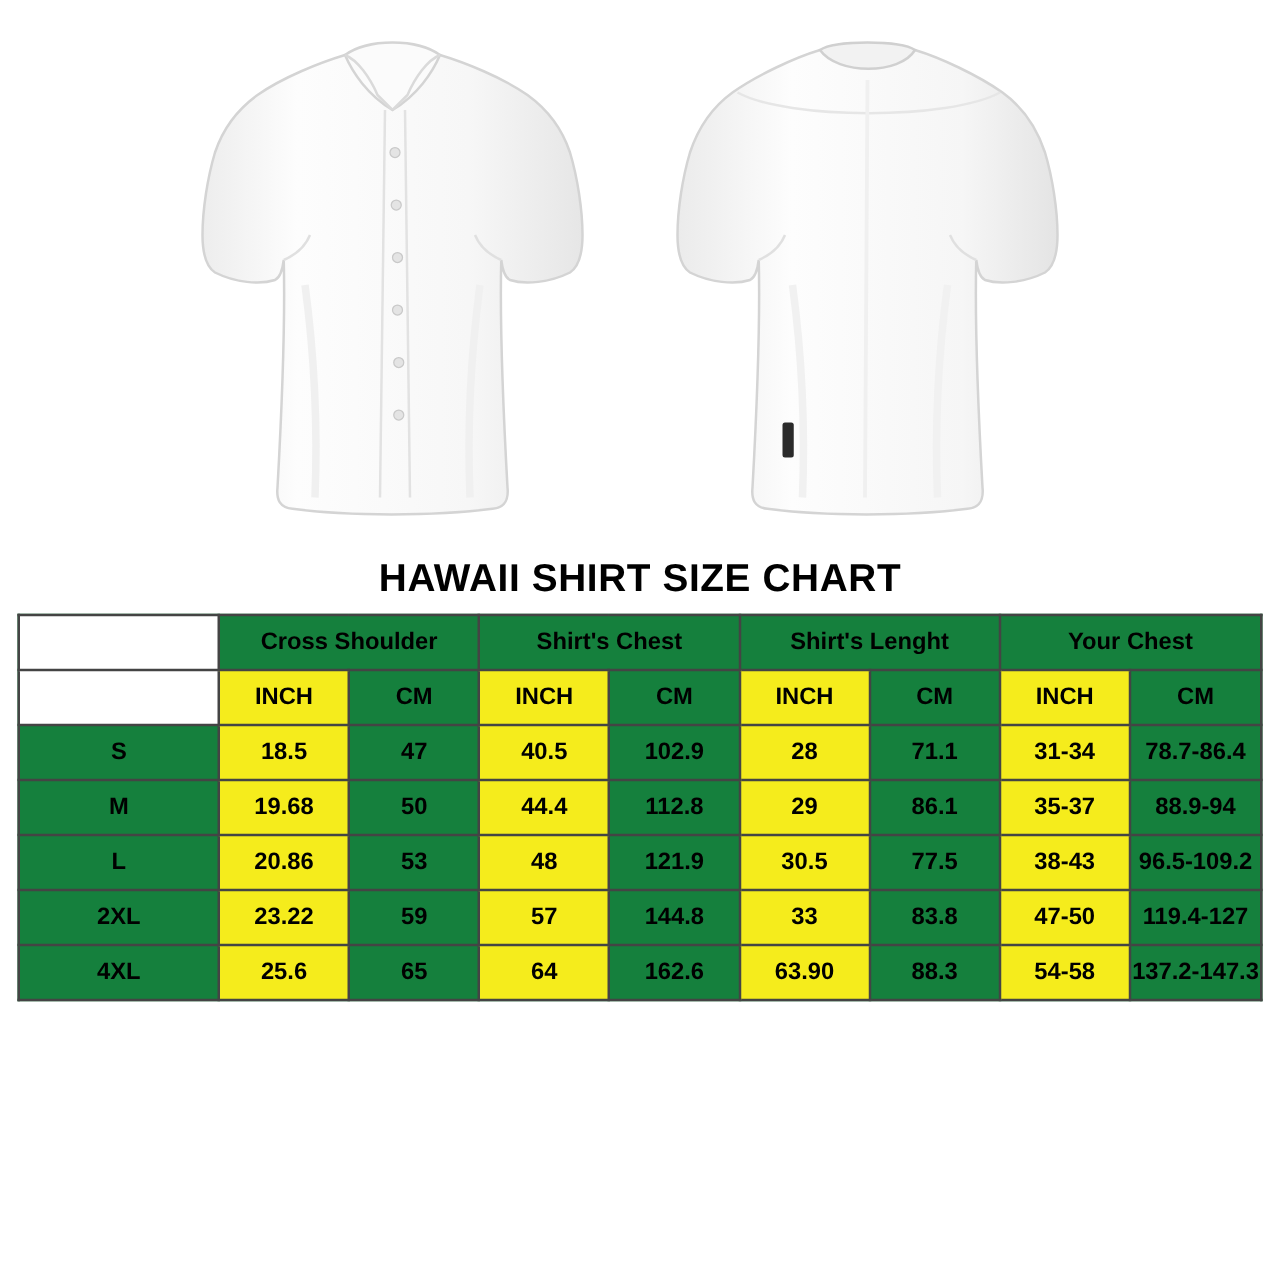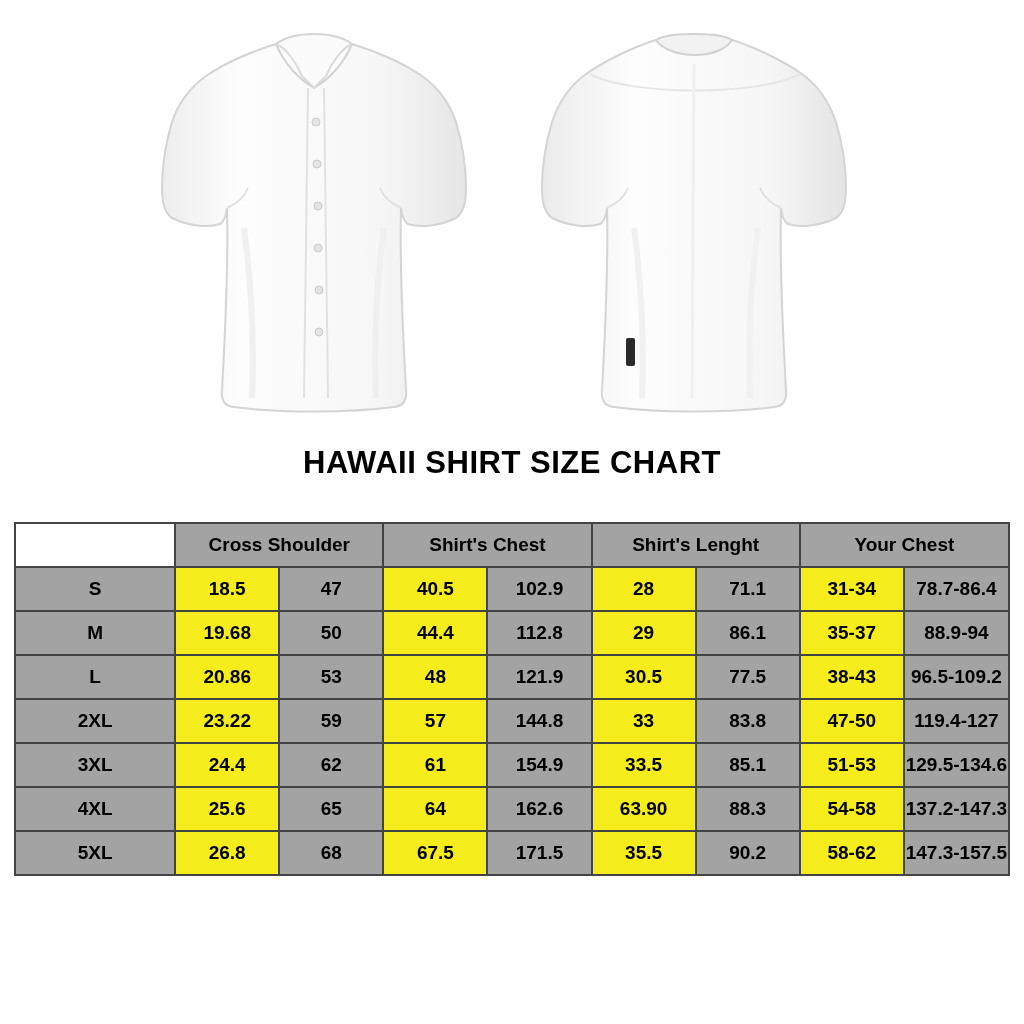--- a/index.html
+++ b/index.html
@@ -47,22 +47,21 @@
   }
 
   
   .table-wrap {
     padding: 0 14px;
   }
   table.size-chart {
     border-collapse: collapse;
     width: 996px;
     table-layout: fixed;
-    background: #a3a3a3;
-    margin-top: 31px;
+    background: #15803d;
   }
   table.size-chart td,
   table.size-chart th {
     border: 2px solid #444444;
     text-align: center;
     vertical-align: middle;
     font-weight: bold;
     font-size: 19px;
     height: 42px;
     padding: 0;
@@ -195,20 +194,31 @@
           <col class="c-unit2">
       </colgroup>
       <thead>
         <tr>
           <th class="corner"></th>
           <th class="group-head" colspan="2">Cross Shoulder</th>
           <th class="group-head" colspan="2">Shirt's Chest</th>
           <th class="group-head" colspan="2">Shirt's Lenght</th>
           <th class="group-head" colspan="2">Your Chest</th>
         </tr>
+        <tr>
+          <th class="corner"></th>
+          <th class="unit hl">INCH</th>
+          <th class="unit">CM</th>
+          <th class="unit hl">INCH</th>
+          <th class="unit">CM</th>
+          <th class="unit hl">INCH</th>
+          <th class="unit">CM</th>
+          <th class="unit hl">INCH</th>
+          <th class="unit">CM</th>
+        </tr>
       </thead>
       <tbody>
         <tr>
           <td class="size-label">S</td>
           <td class="hl">18.5</td>
           <td>47</td>
           <td class="hl">40.5</td>
           <td>102.9</td>
           <td class="hl">28</td>
           <td>71.1</td>
@@ -242,49 +252,27 @@
           <td class="hl">23.22</td>
           <td>59</td>
           <td class="hl">57</td>
           <td>144.8</td>
           <td class="hl">33</td>
           <td>83.8</td>
           <td class="hl">47-50</td>
           <td class="small-val">119.4-127</td>
         </tr>
         <tr>
-          <td class="size-label">3XL</td>
-          <td class="hl">24.4</td>
-          <td>62</td>
-          <td class="hl">61</td>
-          <td>154.9</td>
-          <td class="hl">33.5</td>
-          <td>85.1</td>
-          <td class="hl">51-53</td>
-          <td class="small-val">129.5-134.6</td>
-        </tr>
-        <tr>
           <td class="size-label">4XL</td>
           <td class="hl">25.6</td>
           <td>65</td>
           <td class="hl">64</td>
           <td>162.6</td>
           <td class="hl">63.90</td>
           <td>88.3</td>
           <td class="hl">54-58</td>
           <td class="small-val">137.2-147.3</td>
         </tr>
-        <tr>
-          <td class="size-label">5XL</td>
-          <td class="hl">26.8</td>
-          <td>68</td>
-          <td class="hl">67.5</td>
-          <td>171.5</td>
-          <td class="hl">35.5</td>
-          <td>90.2</td>
-          <td class="hl">58-62</td>
-          <td class="small-val">147.3-157.5</td>
-        </tr>
       </tbody>
     </table>
   </div>
 
 </div>
 
 </body></html>

